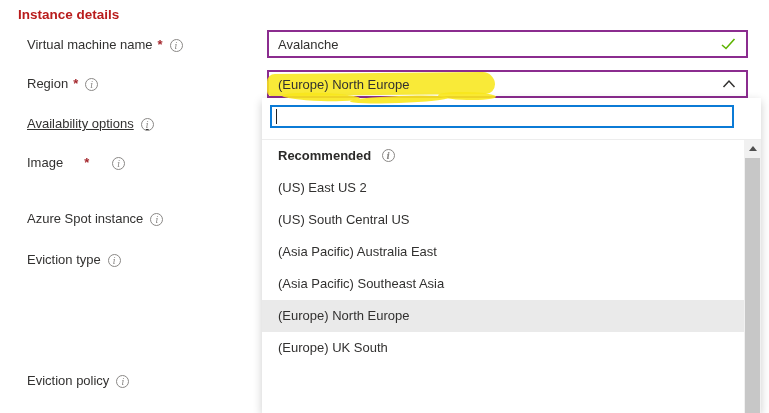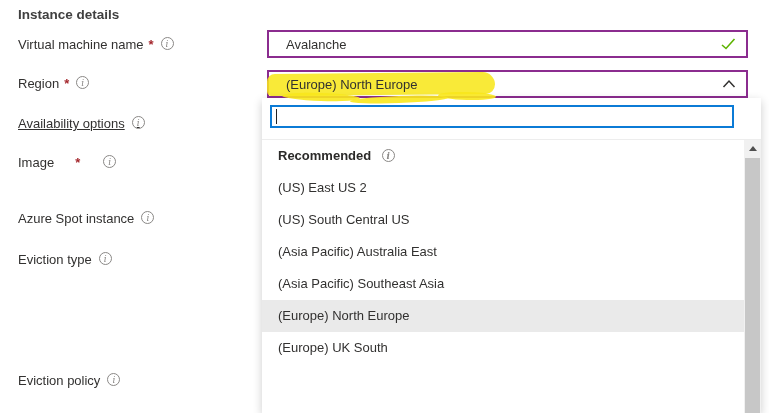--- a/index.html
+++ b/index.html
@@ -1,33 +1,33 @@
 <!DOCTYPE html>
 <html><head>
 <meta charset="utf-8">
 <style>
   html,body { margin:0; padding:0; background:#fff; }
   .stage {
     position:relative; width:769px; height:413px; overflow:hidden;
     background:#fff; font-family:"Liberation Sans","DejaVu Sans",sans-serif;
     font-size:13px; color:#323130;
   }
-  .heading { position:absolute; left:18px; top:7px; font-weight:bold; font-size:13.5px; color:#404040; }
+  .heading { position:absolute; left:18px; top:7px; font-weight:bold; font-size:13.5px; color:#b91c1c; }
 
-  .lrow { position:absolute; left:18px; display:flex; align-items:flex-start; gap:7px; white-space:nowrap; }
+  .lrow { position:absolute; left:27px; display:flex; align-items:flex-end; gap:7px; white-space:nowrap; }
   .req { color:#a4262c; font-weight:bold; margin-left:-2px; }
   .info {
     display:inline-block; width:13px; height:13px; border:1px solid #8a8886; border-radius:50%;
     color:#8a8886; font-size:9px; line-height:13px; text-align:center;
     font-family:"DejaVu Serif",serif; font-style:italic; box-sizing:border-box;
   }
 
   .field {
     position:absolute; left:267px; width:481px; height:28px; box-sizing:border-box;
-    background:#fff; border:2px solid #8b2c8f; display:flex; align-items:center;padding-left:8px;
+    background:#fff; border:2px solid #8b2c8f; display:flex; align-items:center;
   }
   .field .val { position:relative; z-index:2; margin-left:9px; }
   .field .right-ic { position:absolute; right:10px; top:50%; transform:translateY(-50%); z-index:2; }
 
   .hl-main {
     position:absolute; left:-2px; top:1px; width:228px; height:22px; z-index:1;
     background:rgba(248,231,28,0.88); border-radius:9px 14px 11px 5px; transform:rotate(-0.5deg);
   }
   .hl-blob { position:absolute; background:rgba(248,231,28,0.9); border-radius:50%; z-index:12; pointer-events:none; }
   .hl-b1 { left:282px; top:93px; width:78px; height:8px; transform:rotate(2deg); }

